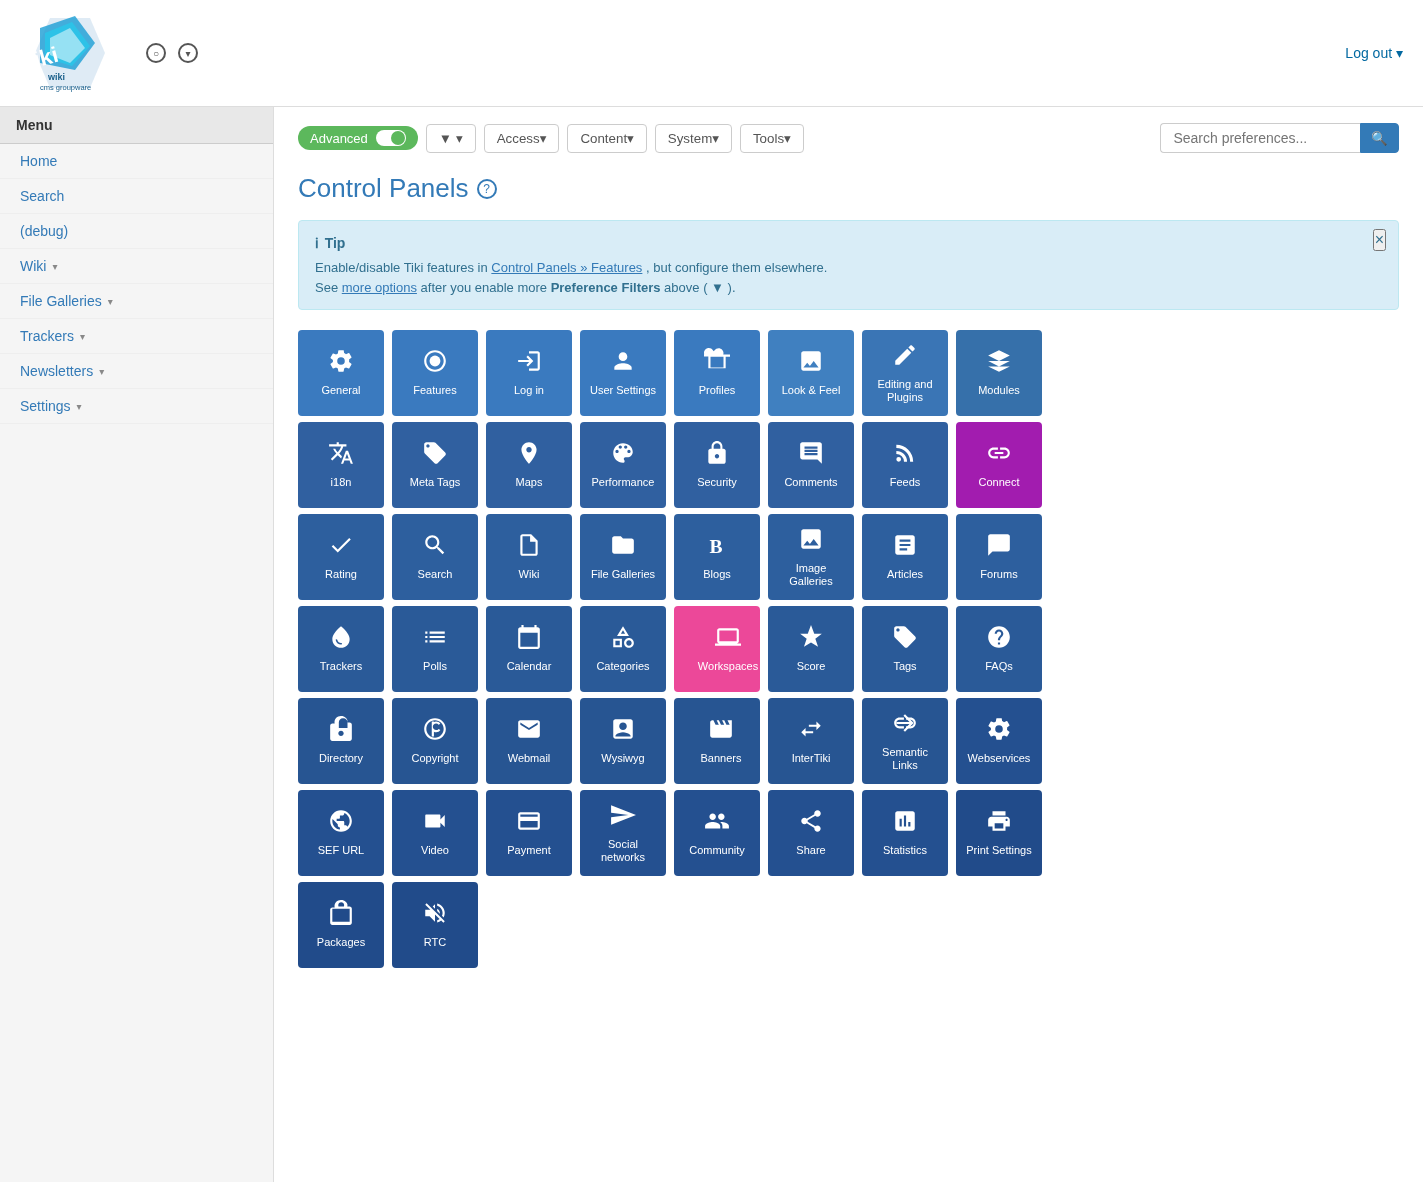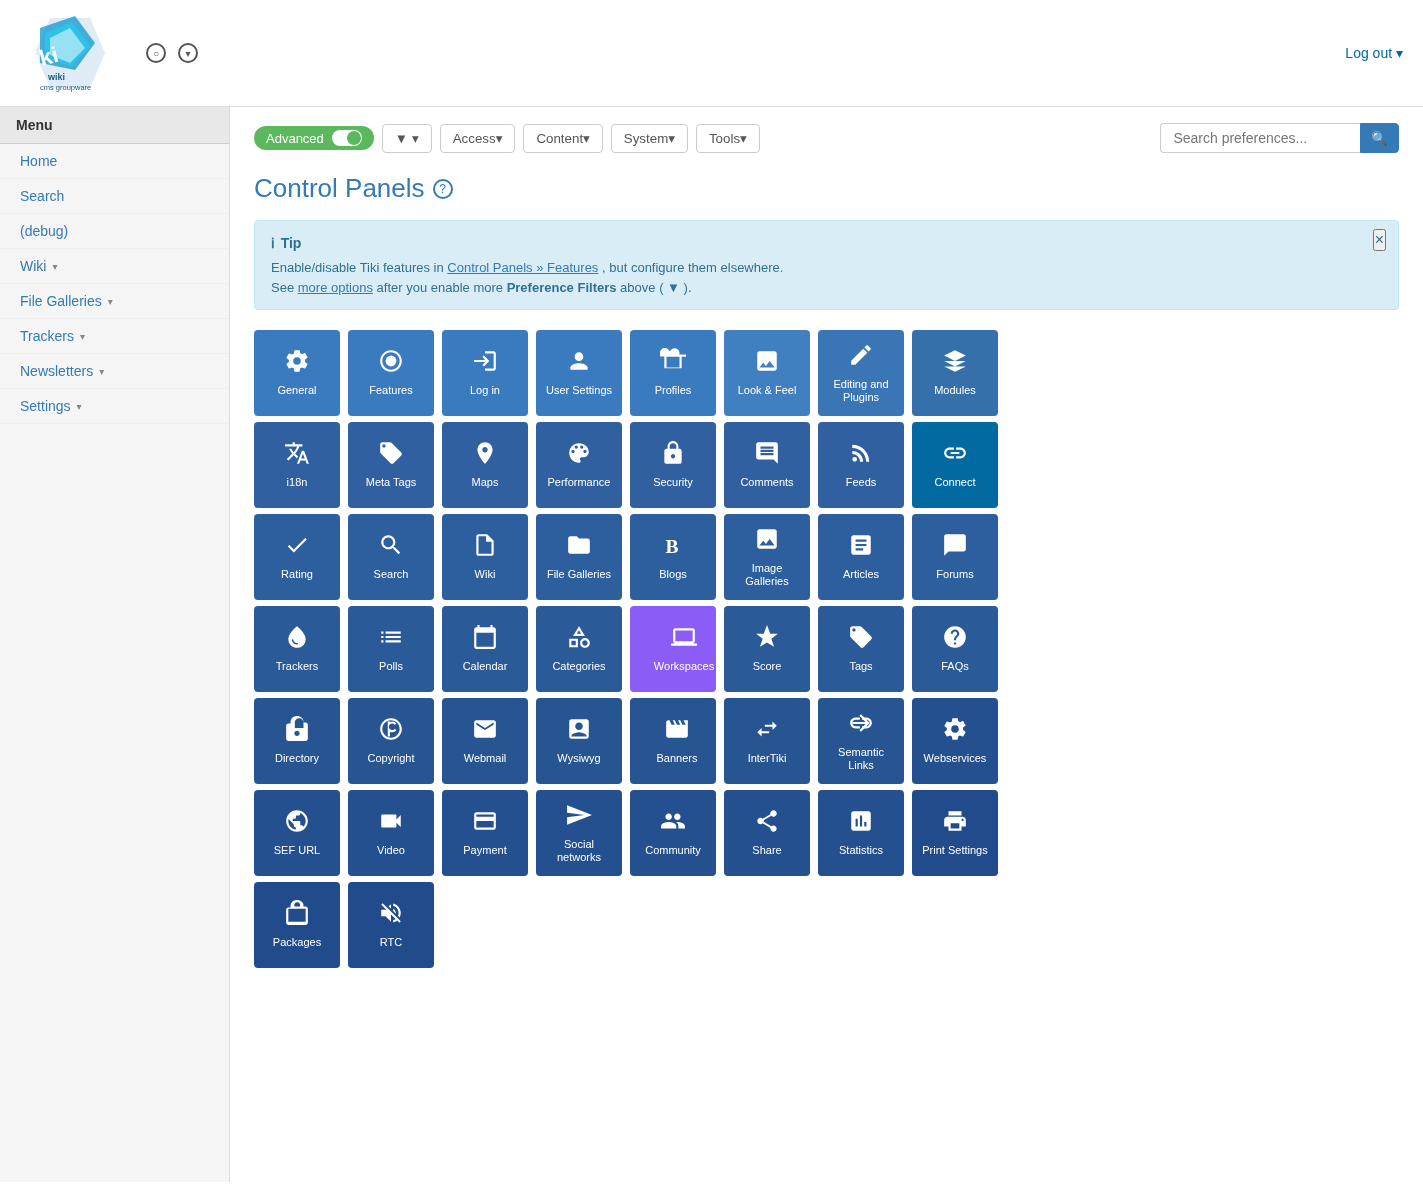--- a/index.html
+++ b/index.html
@@ -12,21 +12,21 @@
     .logo-img { width: 90px; height: 90px; }
     .header-icons { display: flex; gap: 12px; align-items: center; margin-left: 20px; }
     .header-icon { width: 20px; height: 20px; border: 2px solid #555; border-radius: 50%; display: flex; align-items: center; justify-content: center; cursor: pointer; font-size: 10px; color: #555; }
     .header-right { display: flex; align-items: center; }
     .logout-btn { background: none; border: none; cursor: pointer; color: #0369a1; font-size: 14px; }
 
     
     .layout { display: flex; min-height: calc(100vh - 120px); }
 
     
-    .sidebar { width: 230px; background: #f5f5f5; border-right: 1px solid #ddd; padding: 0; flex-shrink: 0; }
+    .sidebar { width: 274px; background: #f5f5f5; border-right: 1px solid #ddd; padding: 0; flex-shrink: 0; }
     .sidebar-title { background: #e8e8e8; padding: 10px 16px; font-weight: bold; font-size: 14px; border-bottom: 1px solid #ccc; }
     .sidebar-item { padding: 9px 20px; cursor: pointer; color: #337ab7; border-bottom: 1px solid #eee; font-size: 14px; display: flex; align-items: center; gap: 6px; }
     .sidebar-item .arrow { color: #888; font-size: 10px; }
 
     
     .main { flex: 1; padding: 16px 24px; }
 
     
     .toolbar { display: flex; align-items: center; gap: 8px; margin-bottom: 20px; flex-wrap: wrap; }
     .advanced-toggle { display: flex; align-items: center; gap: 8px; background: #5cb85c; border-radius: 20px; padding: 4px 12px; color: white; font-size: 13px; cursor: pointer; }
@@ -273,21 +273,21 @@
               <path d="M21.99 4c0-1.1-.89-2-1.99-2H4c-1.1 0-2 .9-2 2v12c0 1.1.9 2 2 2h14l4 4-.01-18zM18 14H6v-2h12v2zm0-3H6V9h12v2zm0-3H6V6h12v2z"></path>
             </svg></div>
           <div class="cp-label">Comments</div>
         </div>
         <div class="cp-item" style="background: rgb(48, 96, 160);">
           <div class="cp-icon"><svg viewBox="0 0 24 24" fill="white" width="26" height="26">
               <path d="M6.18 15.64a2.18 2.18 0 010 4.36 2.18 2.18 0 010-4.36M4 4.44A15.56 15.56 0 0119.56 20h-2.83A12.73 12.73 0 004 7.27V4.44m0 5.66a9.9 9.9 0 019.9 9.9h-2.83A7.07 7.07 0 004 12.93V10.1z"></path>
             </svg></div>
           <div class="cp-label">Feeds</div>
         </div>
-        <div class="cp-item" style="background: #0369a1;">
+        <div class="cp-item" style="background: #a21caf;">
           <div class="cp-icon"><svg viewBox="0 0 24 24" fill="white" width="26" height="26">
               <path d="M3.9 12c0-1.71 1.39-3.1 3.1-3.1h4V7H7c-2.76 0-5 2.24-5 5s2.24 5 5 5h4v-1.9H7c-1.71 0-3.1-1.39-3.1-3.1zM8 13h8v-2H8v2zm9-6h-4v1.9h4c1.71 0 3.1 1.39 3.1 3.1s-1.39 3.1-3.1 3.1h-4V17h4c2.76 0 5-2.24 5-5s-2.24-5-5-5z"></path>
             </svg></div>
           <div class="cp-label">Connect</div>
         </div>
         <div class="cp-item" style="background: rgb(45, 95, 158);">
           <div class="cp-icon"><svg viewBox="0 0 24 24" fill="white" width="26" height="26">
               <path d="M9 16.17L4.83 12l-1.42 1.41L9 19 21 7l-1.41-1.41L9 16.17z"></path>
             </svg></div>
           <div class="cp-label">Rating</div>
@@ -351,21 +351,21 @@
               <path d="M20 3h-1V1h-2v2H7V1H5v2H4c-1.1 0-2 .9-2 2v16c0 1.1.9 2 2 2h16c1.1 0 2-.9 2-2V5c0-1.1-.9-2-2-2zm0 18H4V8h16v13z"></path>
             </svg></div>
           <div class="cp-label">Calendar</div>
         </div>
         <div class="cp-item" style="background: rgb(42, 90, 152);">
           <div class="cp-icon"><svg viewBox="0 0 24 24" fill="white" width="26" height="26">
               <path d="M12 2l-5.5 9h11L12 2zm0 3.84L13.93 9h-3.87L12 5.84zM17.5 13c-2.49 0-4.5 2.01-4.5 4.5S15.01 22 17.5 22s4.5-2.01 4.5-4.5S19.99 13 17.5 13zm0 7c-1.38 0-2.5-1.12-2.5-2.5s1.12-2.5 2.5-2.5 2.5 1.12 2.5 2.5-1.12 2.5-2.5 2.5zM3 21.5h8v-8H3v8zm2-6h4v4H5v-4z"></path>
             </svg></div>
           <div class="cp-label">Categories</div>
         </div>
-        <div class="cp-item" style="background: #8b5cf6; padding-left: 28px;">
+        <div class="cp-item" style="background: #ec4899; padding-left: 28px;">
           <div class="cp-icon"><svg viewBox="0 0 24 24" fill="white" width="26" height="26">
               <path d="M20 18c1.1 0 2-.9 2-2V6c0-1.1-.9-2-2-2H4c-1.1 0-2 .9-2 2v10c0 1.1.9 2 2 2H0v2h24v-2h-4zM4 6h16v10H4V6z"></path>
             </svg></div>
           <div class="cp-label">Workspaces</div>
         </div>
         <div class="cp-item" style="background: rgb(42, 90, 152);">
           <div class="cp-icon"><svg viewBox="0 0 24 24" fill="white" width="26" height="26">
               <path d="M12 1L9 9H2l6 4.5-2.5 7.5L12 17l6.5 4-2.5-7.5L22 9h-7L12 1z"></path>
             </svg></div>
           <div class="cp-label">Score</div>

